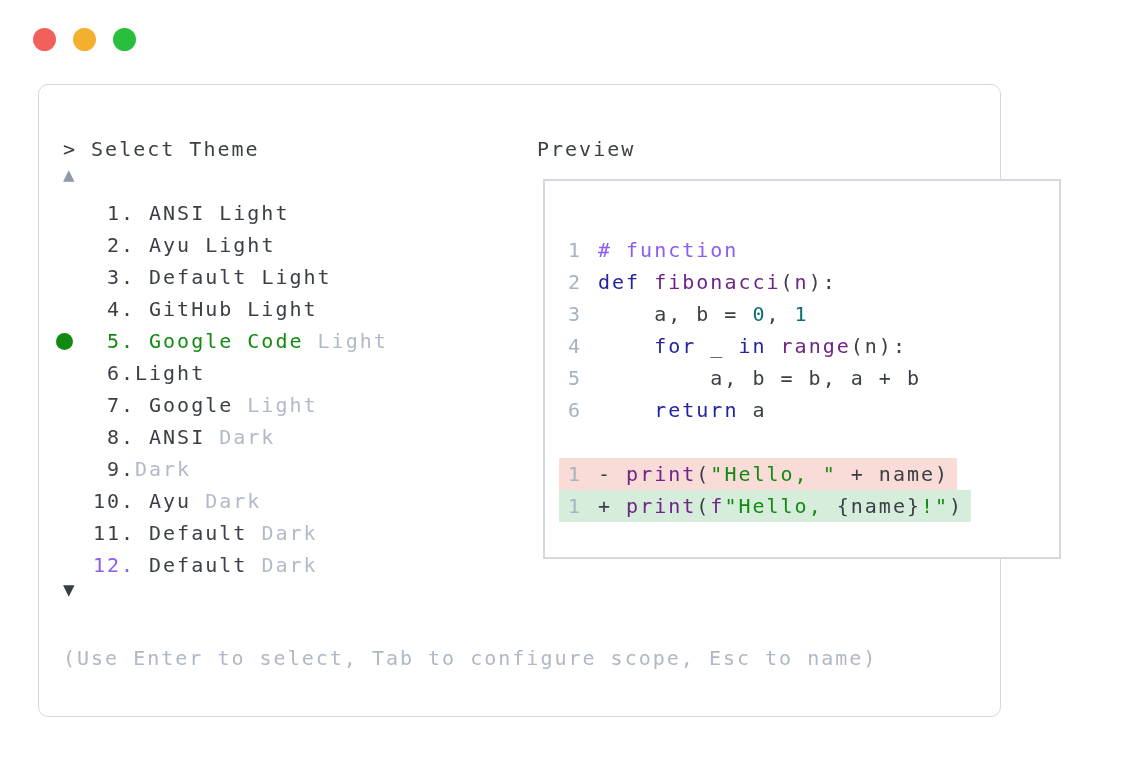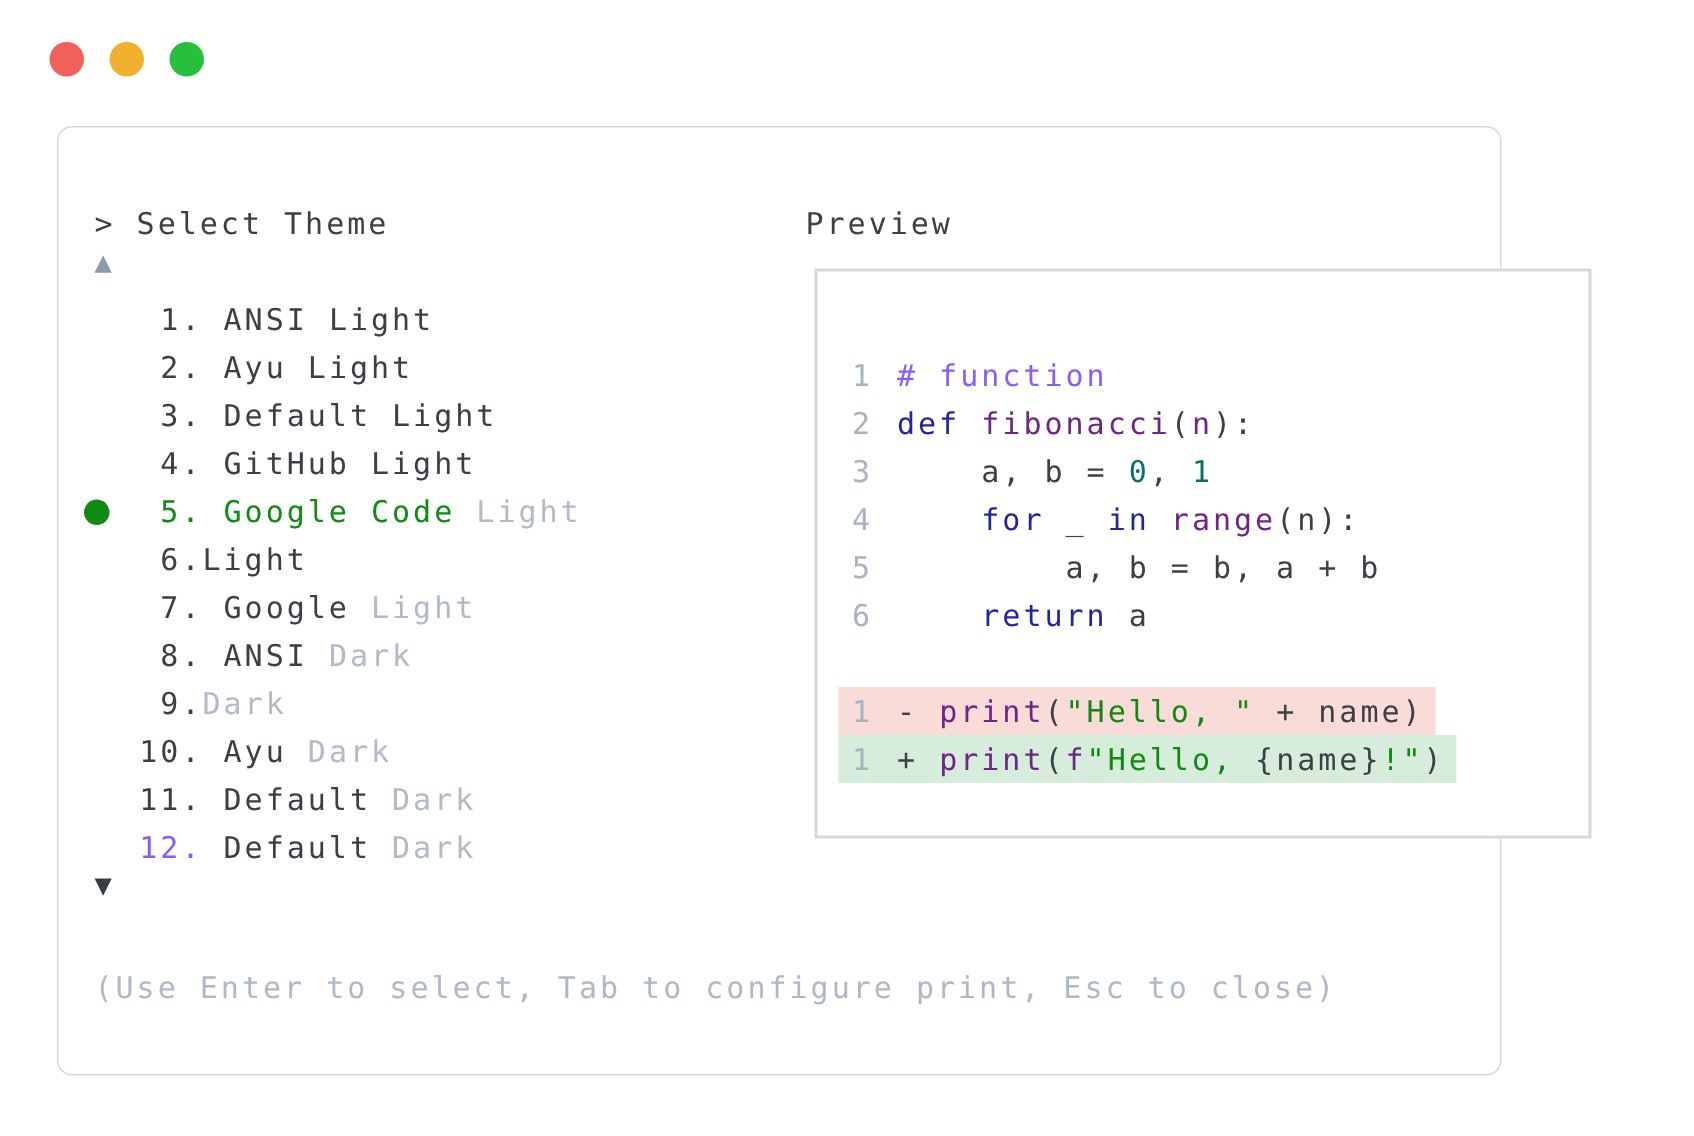--- a/index.html
+++ b/index.html
@@ -68,14 +68,14 @@
         <div class="code-row"><span class="lnum" style="color: rgb(167, 178, 194);">3</span><span style="color: rgb(59, 64, 70);">    a, b = </span><span style="color: rgb(10, 110, 110);">0</span><span style="color: rgb(59, 64, 70);">, </span><span style="color: rgb(10, 110, 110);">1</span></div>
         <div class="code-row"><span class="lnum" style="color: rgb(167, 178, 194);">4</span><span style="color: rgb(59, 64, 70);">    </span><span style="color: rgb(36, 36, 158);">for</span><span style="color: rgb(59, 64, 70);"> _ </span><span style="color: rgb(36, 36, 158);">in</span><span style="color: rgb(59, 64, 70);"> </span><span style="color: rgb(110, 37, 133);">range</span><span style="color: rgb(59, 64, 70);">(n):</span></div>
         <div class="code-row"><span class="lnum" style="color: rgb(167, 178, 194);">5</span><span style="color: rgb(59, 64, 70);">        a, b = b, a + b</span></div>
         <div class="code-row"><span class="lnum" style="color: rgb(167, 178, 194);">6</span><span style="color: rgb(59, 64, 70);">    </span><span style="color: rgb(36, 36, 158);">return</span><span style="color: rgb(59, 64, 70);"> a</span></div>
         <div class="code-row"></div>
         <div class="code-row"><span class="diff-pill" style="background: rgb(249, 219, 216);"><span class="lnum" style="color: rgb(167, 178, 194);">1</span><span style="color: rgb(59, 64, 70);">- </span><span style="color: rgb(110, 37, 133);">print</span><span style="color: rgb(59, 64, 70);">(</span><span style="color: rgb(18, 138, 18);">"Hello, "</span><span style="color: rgb(59, 64, 70);"> + name)</span></span></div>
         <div class="code-row"><span class="diff-pill" style="background: rgb(213, 237, 218);"><span class="lnum" style="color: rgb(167, 178, 194);">1</span><span style="color: rgb(59, 64, 70);">+ </span><span style="color: rgb(110, 37, 133);">print</span><span style="color: rgb(59, 64, 70);">(</span><span style="color: rgb(110, 37, 133);">f</span><span style="color: rgb(18, 138, 18);">"Hello, </span><span style="color: rgb(59, 64, 70);">{name}</span><span style="color: rgb(18, 138, 18);">!"</span><span style="color: rgb(59, 64, 70);">)</span></span></div>
       </div>
   </div>
 
-  <div class="footer-hint mono20">(Use Enter to select, Tab to configure print, Esc to close)</div>
+  <div class="footer-hint mono20">(Use Enter to select, Tab to configure scope, Esc to name)</div>
 </div>
 
 </body></html>

